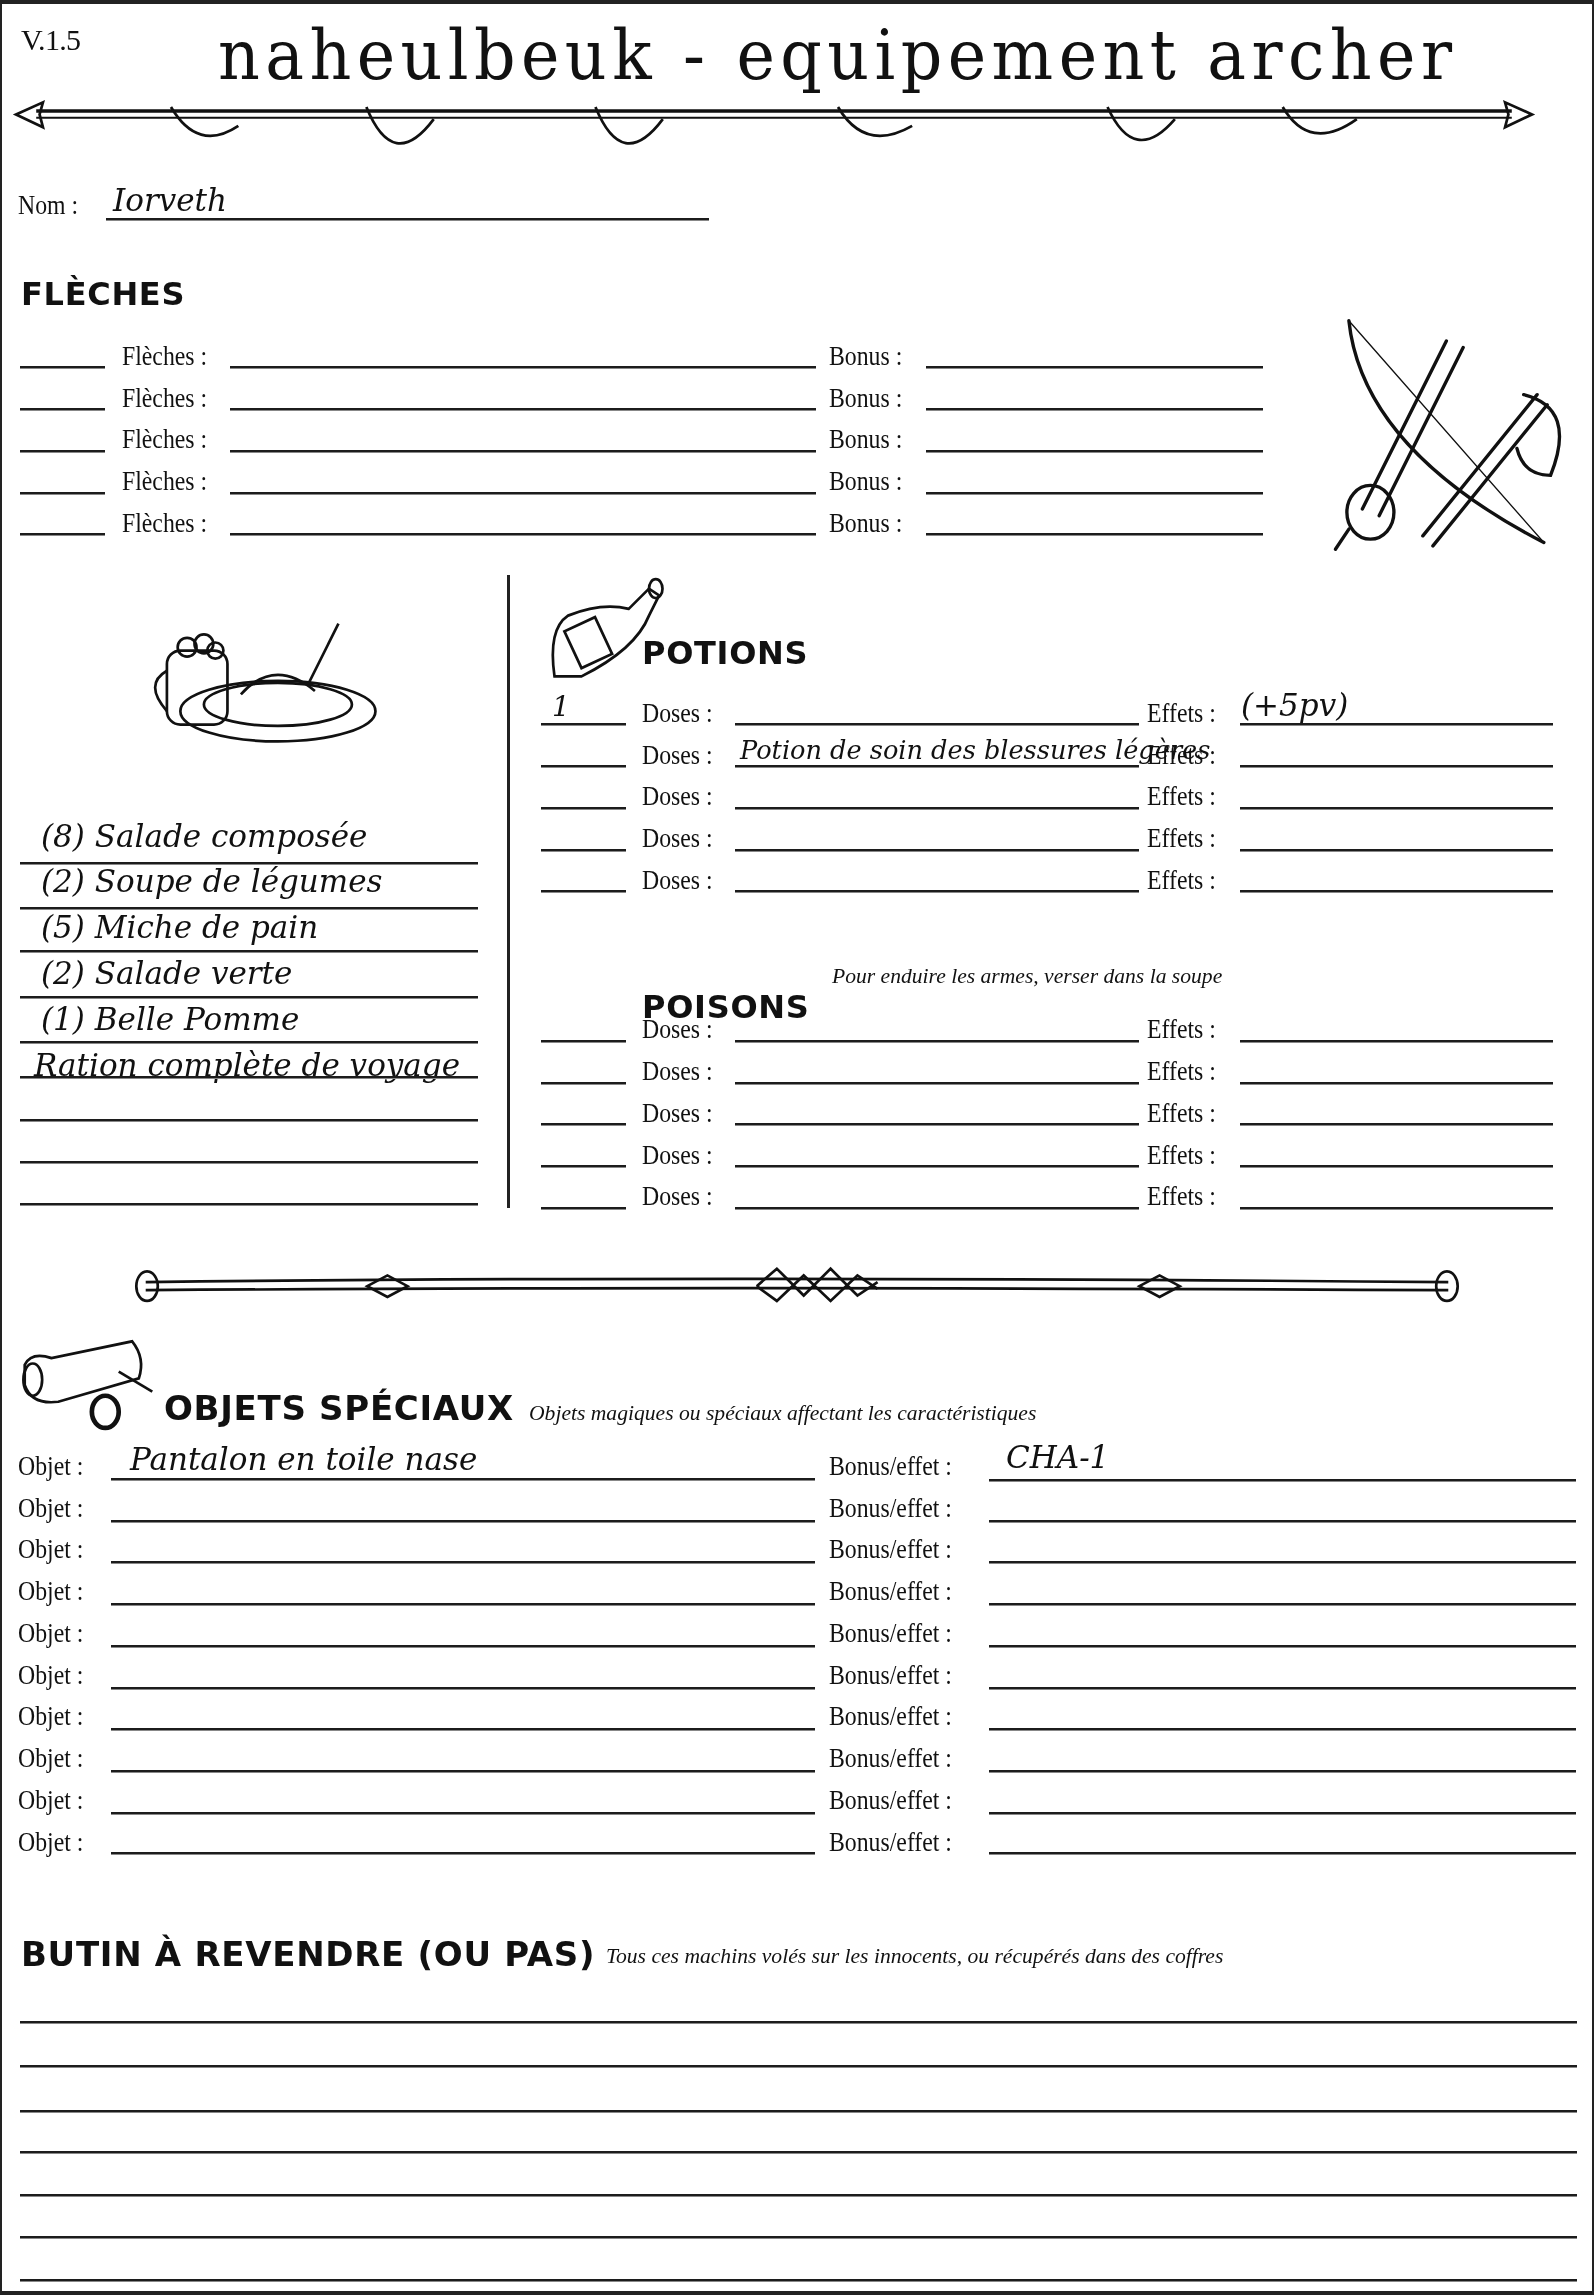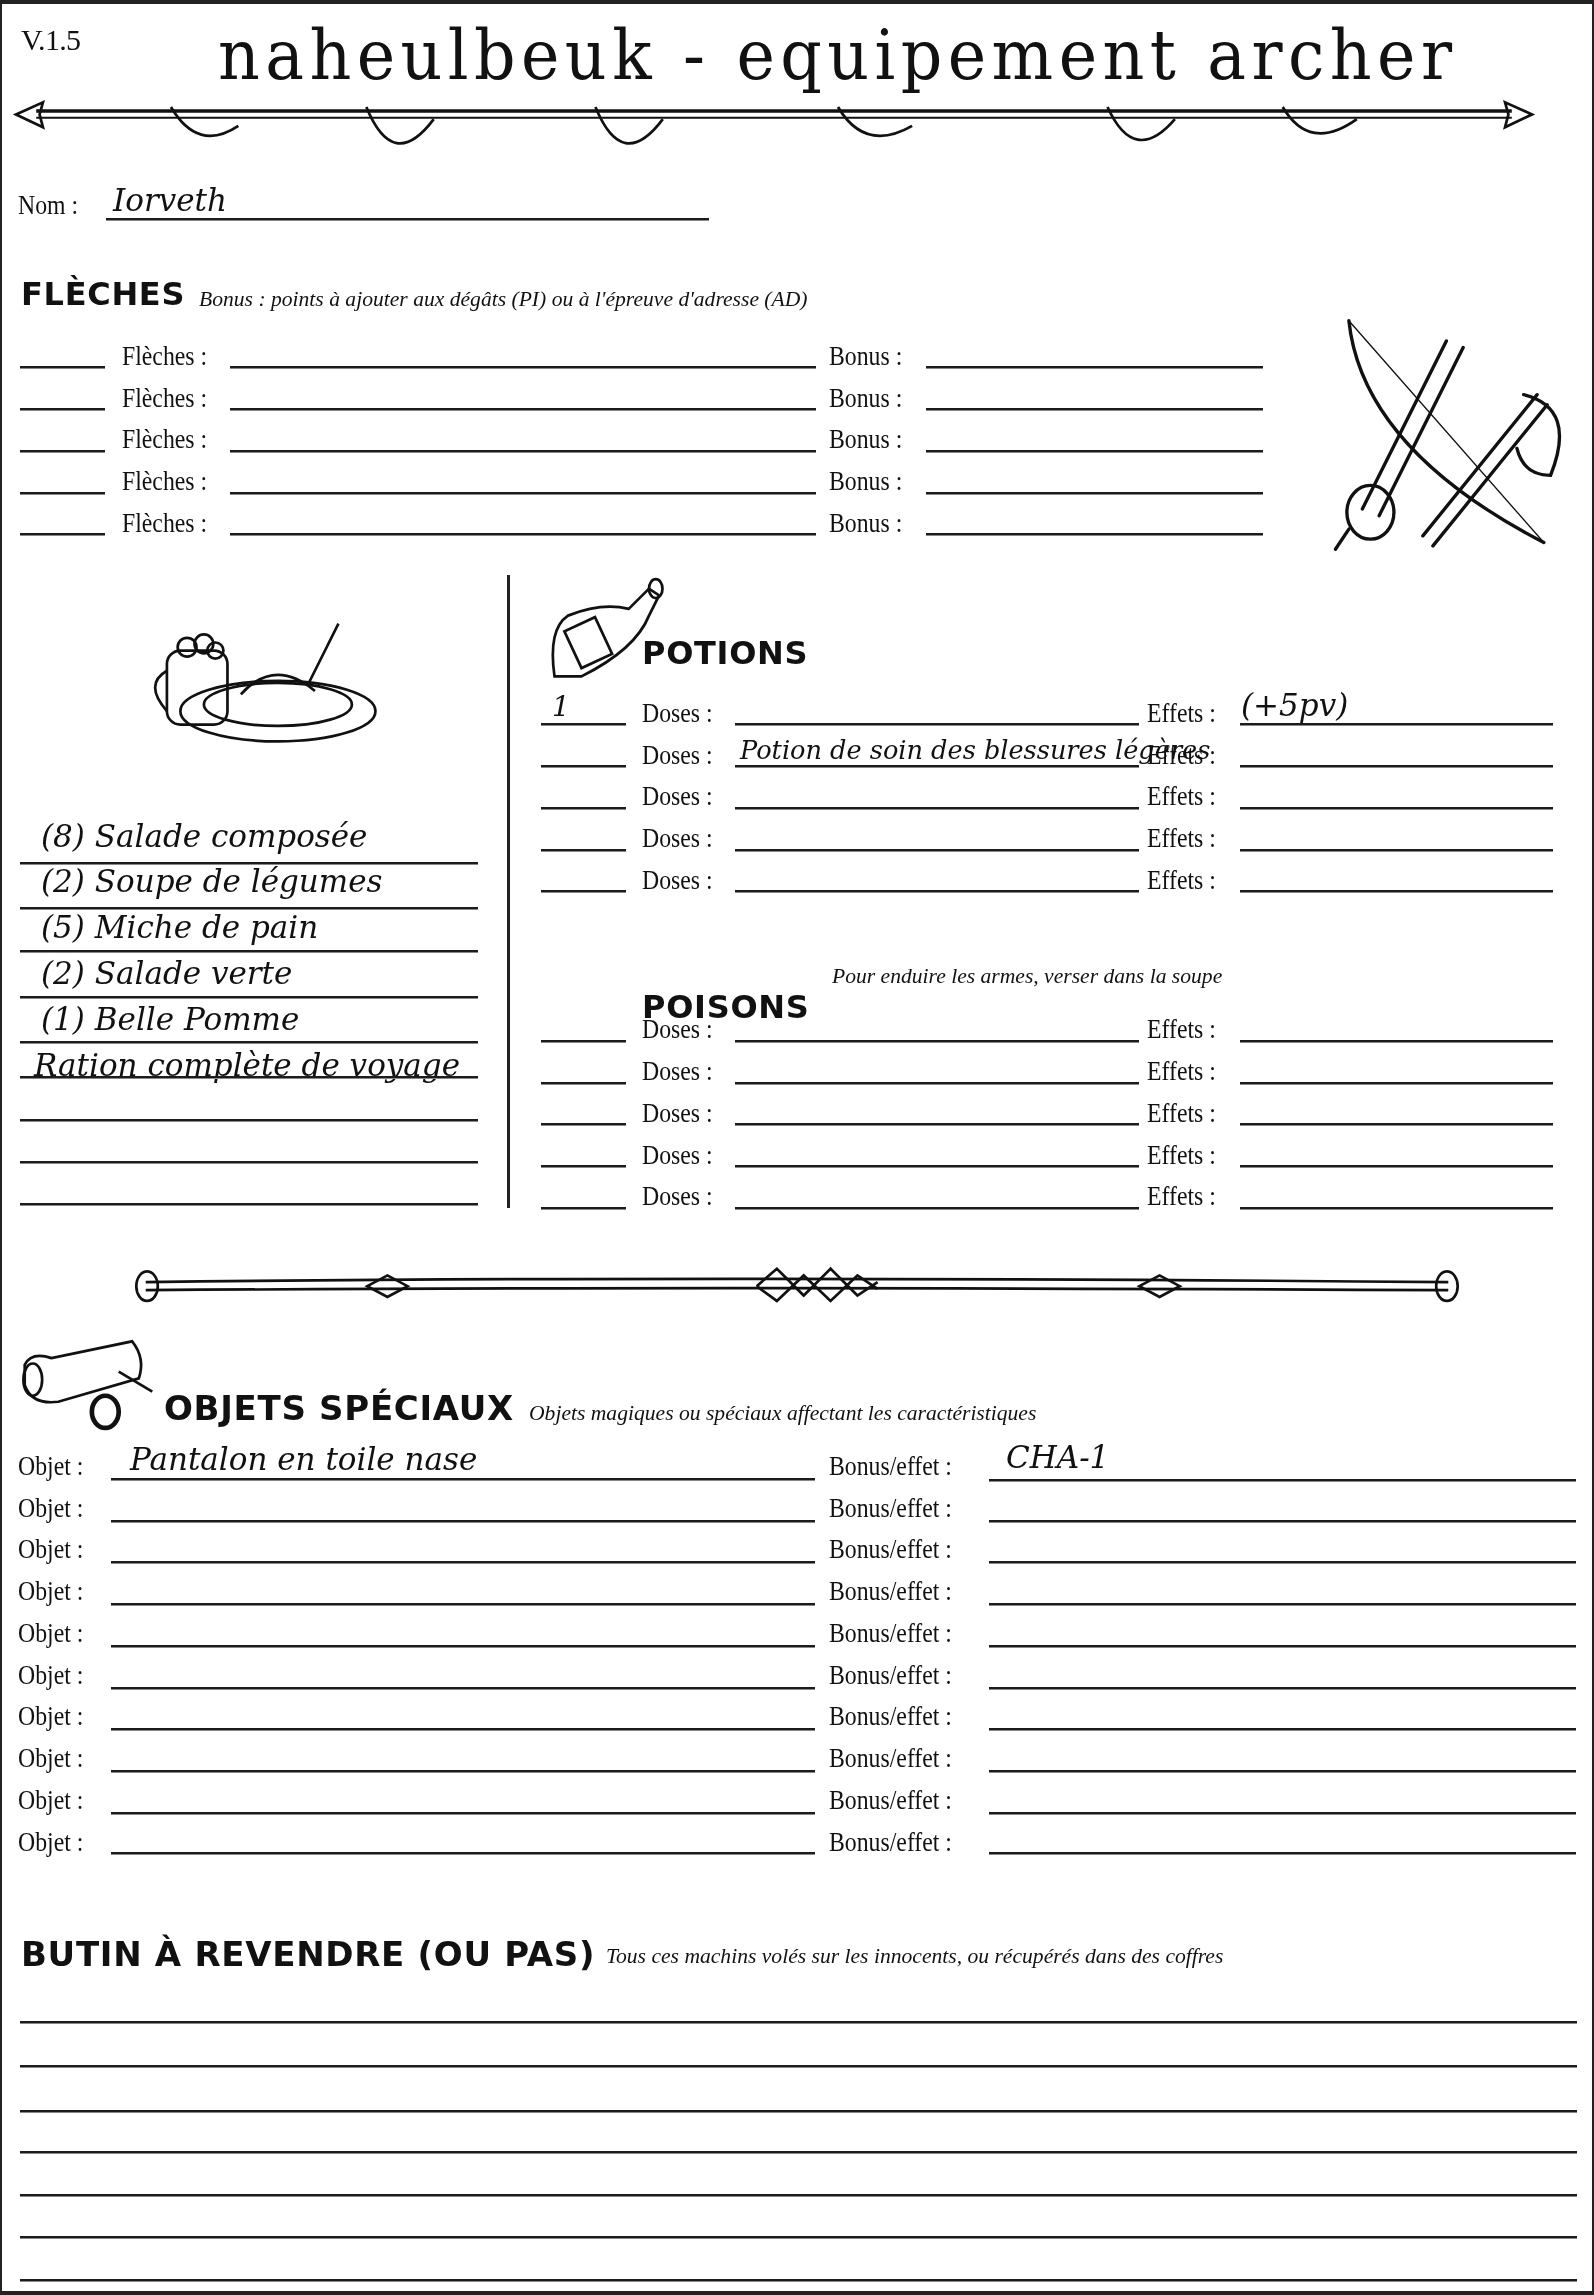--- a/index.html
+++ b/index.html
@@ -38,21 +38,20 @@
       <path d="M1620 22 Q1660 110 1720 40"></path>
       <path d="M1880 22 Q1920 90 1990 40"></path>
     </g>
   </svg>
 
   <div class="abs lbl" style="left:16px;top:186px">Nom :</div>
   <div class="abs hand" style="left:111px;top:178px">Iorveth</div>
   <div class="line" style="left:104px;top:214px;width:603px"></div>
 
   <div class="abs heading" style="left:19px;top:271px">FLÈCHES</div>
-  <div class="abs sub" style="left:197px;top:283px">Bonus : points à ajouter aux dégâts (PI) ou à l'épreuve d'adresse (AD)</div>
 
   <div>
 
     <div>
       <div class="line" style="left:17.5px;top:362px;width:85px"></div>
       <div class="abs lbl" style="left:120px;top:337px">Flèches :</div>
       <div class="line" style="left:228px;top:362px;width:586px"></div>
       <div class="abs lbl" style="left:827px;top:337px">Bonus :</div>
       <div class="line" style="left:924px;top:362px;width:337px"></div>
     </div>

